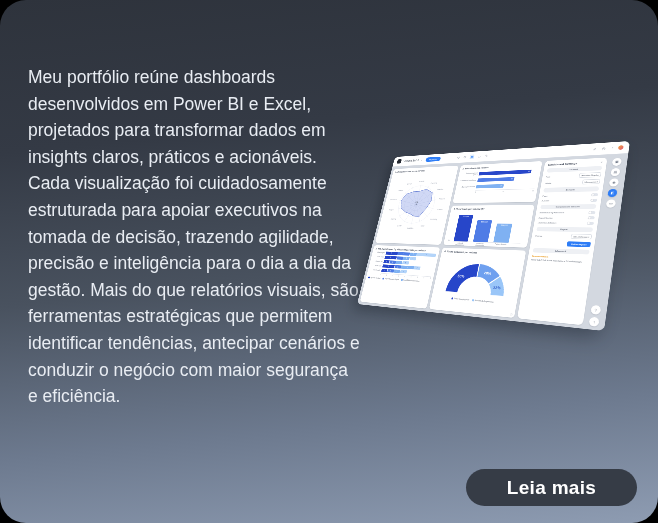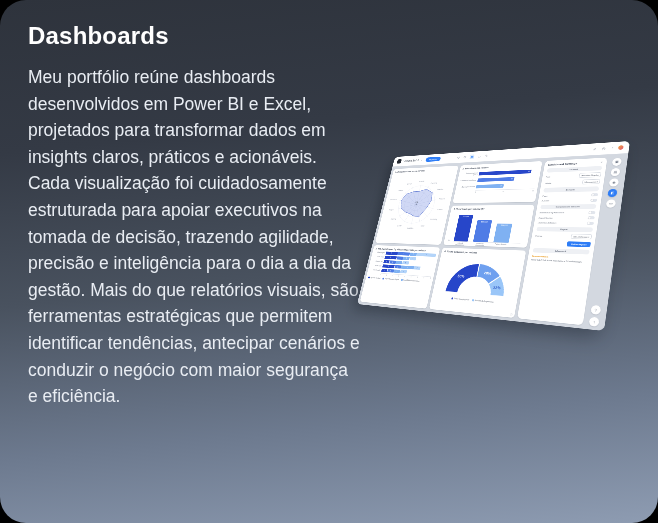--- a/index.html
+++ b/index.html
@@ -98,21 +98,20 @@
   .circ{width:16px;height:16px;border-radius:50%;background:#fff;box-shadow:0 1px 2px rgba(30,40,60,.18);display:flex;align-items:center;justify-content:center;font-size:6.5px;color:#747c8b;}
   .circ.active{background:#2e7df6;color:#fff;}
   .strip-spacer{flex:1;}
 
   svg text{font-family:"Liberation Sans",sans-serif;}
 </style>
 </head>
 <body>
 
 <div class="card">
-  <h1 class="card-title">Dashboards</h1>
   <div class="card-body">Meu portfólio reúne dashboards desenvolvidos em Power BI e Excel, projetados para transformar dados em insights claros, práticos e acionáveis. Cada visualização foi cuidadosamente estruturada para apoiar executivos na tomada de decisão, trazendo agilidade, precisão e inteligência para o dia a dia da gestão. Mais do que relatórios visuais, são ferramentas estratégicas que permitem identificar tendências, antecipar cenários e conduzir o negócio com maior segurança e eficiência.</div>
 
   <div class="preview3d">
     <div class="win">
       <div class="win-top">
         <div class="logo"></div>
         <span class="app-name">Volume Build</span>
         <span class="caret">▾</span>
         <span class="pill-btn">Publish</span>
         <span class="tb-center" id="tb-center">
@@ -398,13 +397,14 @@
             <div class="circ active">◧</div>
             <div class="circ">▭</div>
             <div class="strip-spacer"></div>
             <div class="circ">?</div>
             <div class="circ">↑</div>
           </div>
       </div>
     </div>
   </div>
 
+  <button class="cta">Leia mais</button>
 </div>
 
 </body></html>

